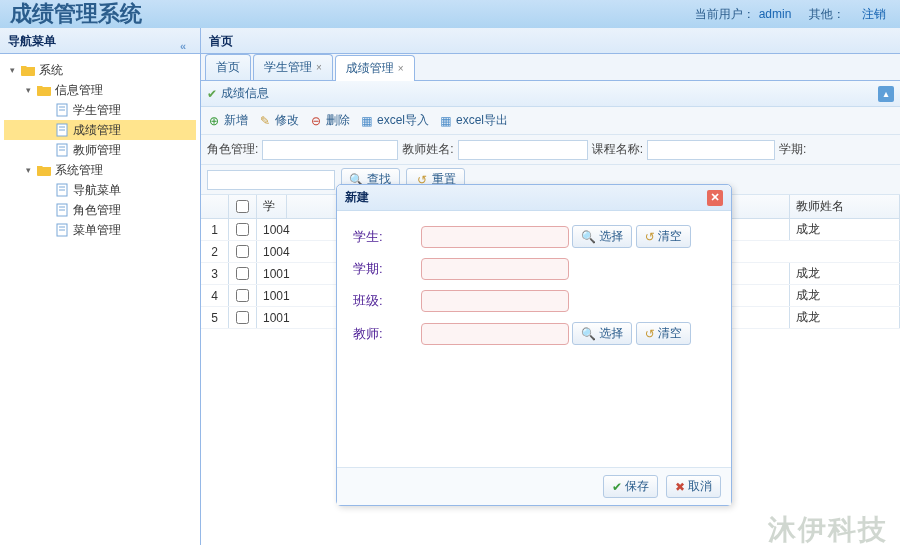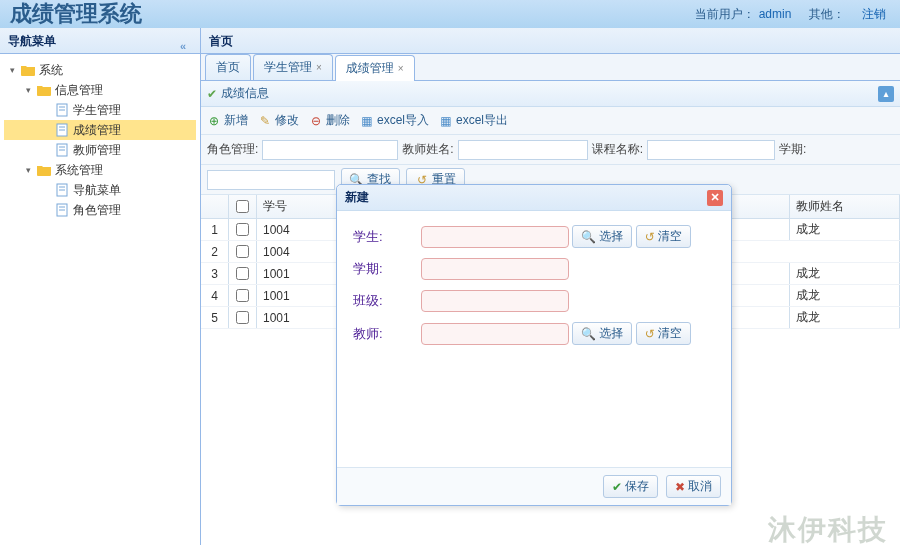--- a/index.html
+++ b/index.html
@@ -154,20 +154,31 @@
           <span class="tree-arrow"></span>
           <span class="tree-icon page-icon">
             <svg width="12" height="14" viewBox="0 0 12 14">
               <rect x="1" y="1" width="10" height="12" fill="#fff" stroke-width="1"></rect>
               <line x1="3" y1="4" x2="9" y2="4" stroke="#7aa8d8"></line>
               <line x1="3" y1="7" x2="9" y2="7" stroke="#7aa8d8"></line>
             </svg>
           </span>
           <span>角色管理</span>
         </div>
+      <div class="tree-node l3">
+          <span class="tree-arrow"></span>
+          <span class="tree-icon page-icon">
+            <svg width="12" height="14" viewBox="0 0 12 14">
+              <rect x="1" y="1" width="10" height="12" fill="#fff" stroke-width="1"></rect>
+              <line x1="3" y1="4" x2="9" y2="4" stroke="#7aa8d8"></line>
+              <line x1="3" y1="7" x2="9" y2="7" stroke="#7aa8d8"></line>
+            </svg>
+          </span>
+          <span>菜单管理</span>
+        </div>
     </div>
   </div>
 
   <div class="main">
     <div class="main-title">首页</div>
     <div class="tabs">
       <div class="tab"><span>首页</span></div>
       <div class="tab"><span>学生管理</span><span class="close">×</span></div>
       <div class="tab active"><span>成绩管理</span><span class="close">×</span></div>
     </div>
@@ -218,21 +229,20 @@
             <span class="ic" style="color:#c89b3a">↺</span>
             <span>重置</span>
           </span>
       </div>
       <div class="grid">
         <div class="grid-head">
           <div class="gc num"></div>
           <div class="gc chk">
               <input type="checkbox" style="">
             </div>
-          <div class="gc c1">学号</div>
           <div class="gc c2">学</div>
           <div class="gc gap"></div>
           <div class="gc c3">教师姓名</div>
         </div>
         <div id="grid-rows">
             <div class="grid-row">
               <div class="gc num">1</div>
               <div class="gc chk">
                 <input type="checkbox" style="">
               </div>

